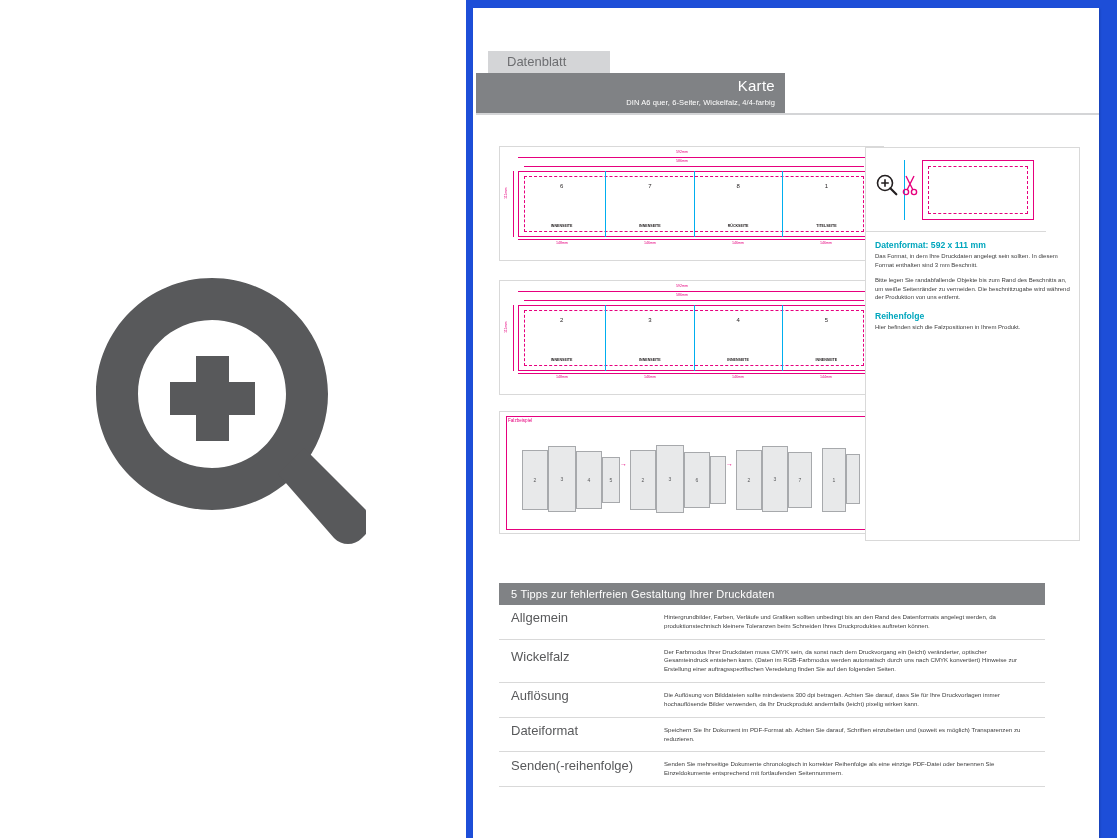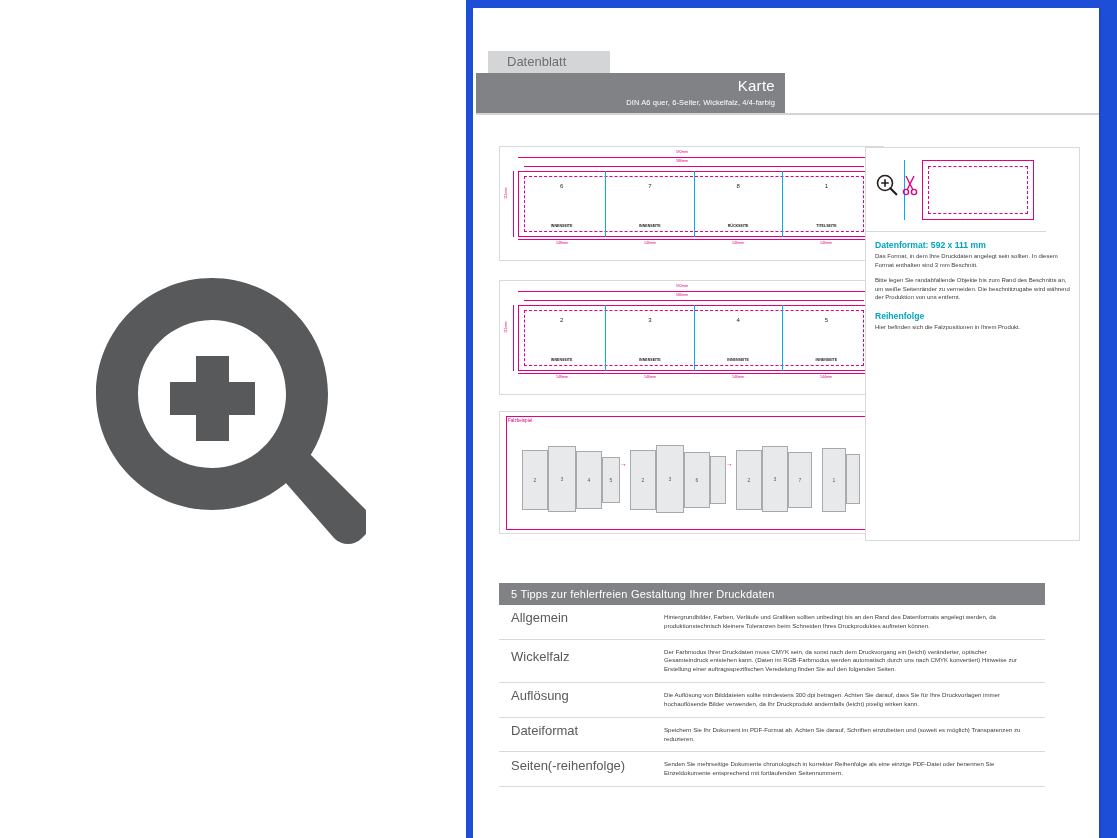--- a/index.html
+++ b/index.html
@@ -387,21 +387,21 @@
       </tr>
       <tr>
         <td class="k">Auflösung</td>
         <td class="v">Die Auflösung von Bilddateien sollte mindestens 300 dpi betragen. Achten Sie darauf, dass Sie für Ihre Druckvorlagen immer hochauflösende Bilder verwenden, da Ihr Druckprodukt andernfalls (leicht) pixelig wirken kann.</td>
       </tr>
       <tr>
         <td class="k">Dateiformat</td>
         <td class="v">Speichern Sie Ihr Dokument im PDF-Format ab. Achten Sie darauf, Schriften einzubetten und (soweit es möglich) Transparenzen zu reduzieren.</td>
       </tr>
       <tr>
-        <td class="k">Seiten(-reihenfolge)</td>
+        <td class="k">Senden(-reihenfolge)</td>
         <td class="v">Senden Sie mehrseitige Dokumente chronologisch in korrekter Reihenfolge als eine einzige PDF-Datei oder benennen Sie Einzeldokumente entsprechend mit fortlaufenden Seitennummern.</td>
       </tr>
     </tbody>
         </table>
   </div>
 
 </div>
 </div>
 
 </body></html>

